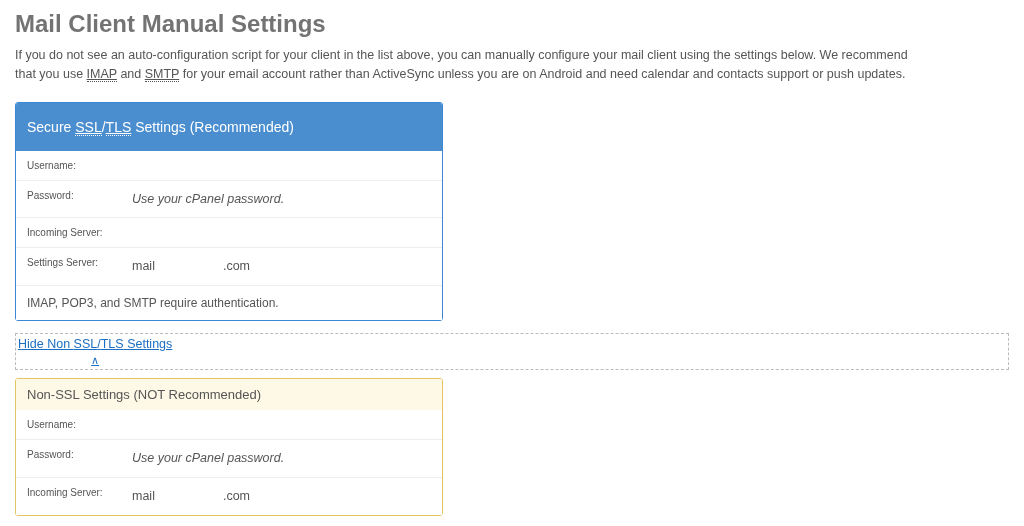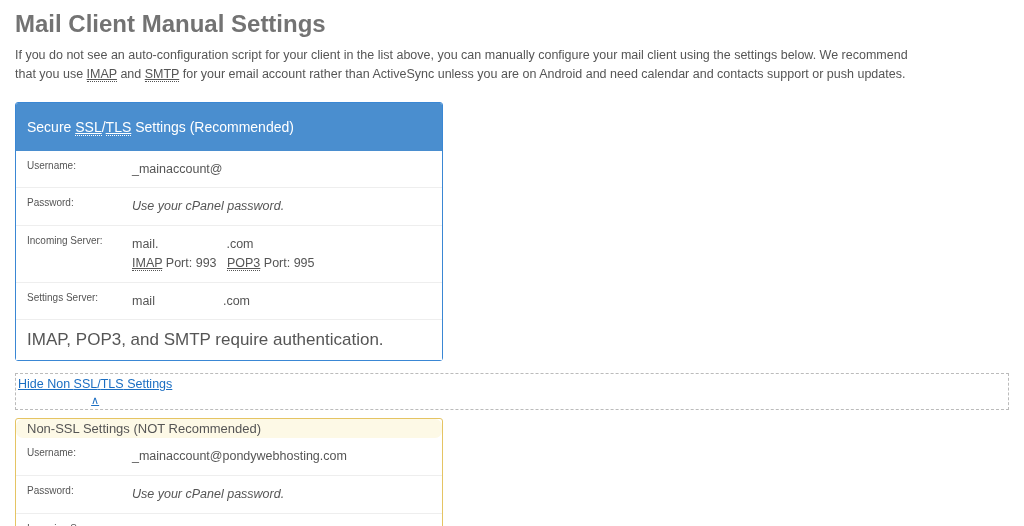--- a/index.html
+++ b/index.html
@@ -46,25 +46,24 @@
     }
     .panel-secure .panel-header .abbr {
       border-bottom: 1px dotted #fff;
     }
     .panel-nonssl {
       border: 1px solid #e5c463;
     }
     .panel-nonssl .panel-header {
       background: #fdf9e6;
       color: #555;
-      padding: 2px 11px;
+      padding: 8px 11px;
       font-size: 13px;
       border-top-left-radius: 2px;
       border-top-right-radius: 2px;
-      border-radius: 7px;
     }
     .panel-body {
       background: #fff;
     }
     .row {
       display: flex;
       padding: 9px 11px;
       border-bottom: 1px solid #eee;
       align-items: flex-start;
     }
@@ -78,21 +77,21 @@
     .value {
       flex: 1;
       color: #555;
       font-size: 12.5px;
       line-height: 1.5;
     }
     .value em { font-style: italic; }
     .value .abbr { border-bottom: 1px dotted #555; }
     .note {
       padding: 10px 11px;
-      font-size: 17px;
+      font-size: 12px;
     }
     .collapse-container {
       border: 1px dashed #bbb;
       padding: 2px;
       width: 100%;
       margin-top: 6px;
       margin-bottom: 8px;
     }
     .collapse-toggle {
       color: #1b6ec2;
@@ -125,32 +124,27 @@
   <span>If you do not see an auto-configuration script for your client in the list above, you can manually configure your mail client using the settings below. We recommend that you use </span><span class="abbr">IMAP</span><span> and </span><span class="abbr">SMTP</span><span> for your email account rather than ActiveSync unless you are on Android and need calendar and contacts support or push updates.</span>
 </p>
 
 <div class="panel panel-secure">
   <div class="panel-header">
     <span>Secure </span><span class="abbr">SSL</span><span>/</span><span class="abbr">TLS</span><span> Settings (Recommended)</span>
   </div>
   <div class="panel-body">
     <div class="row">
       <div class="label">Username:</div>
-      <div class="value">_mainaccount@</div>
     </div>
     <div class="row">
       <div class="label">Password:</div>
       <div class="value"><em>Use your cPanel password.</em></div>
     </div>
     <div class="row">
       <div class="label">Incoming Server:</div>
-      <div class="value">
-        <div class="srv-line"><span>mail.</span><span class="srv-gap"></span><span>.com</span></div>
-        <div><span class="abbr">IMAP</span><span> Port: 993</span>&nbsp;&nbsp;&nbsp;<span class="abbr">POP3</span><span> Port: 995</span></div>
-      </div>
     </div>
     <div class="row">
       <div class="label">Settings Server:</div>
       <div class="value">
         <div class="srv-line"><span>mail</span><span class="srv-gap"></span><span>.com</span></div>
       </div>
     </div>
     <div class="note">IMAP, POP3, and SMTP require authentication.</div>
   </div>
 </div>
@@ -162,21 +156,20 @@
     </span>
     <span class="chevron">∧</span>
   </span>
 </div>
 
 <div class="panel panel-nonssl">
   <div class="panel-header">Non-SSL Settings (NOT Recommended)</div>
   <div class="panel-body">
     <div class="row">
       <div class="label">Username:</div>
-      <div class="value">_mainaccount@pondywebhosting.com</div>
     </div>
     <div class="row">
       <div class="label">Password:</div>
       <div class="value"><em>Use your cPanel password.</em></div>
     </div>
     <div class="row">
       <div class="label">Incoming Server:</div>
       <div class="value">
         <div class="srv-line"><span>mail</span><span class="srv-gap"></span><span>.com</span></div>
 

